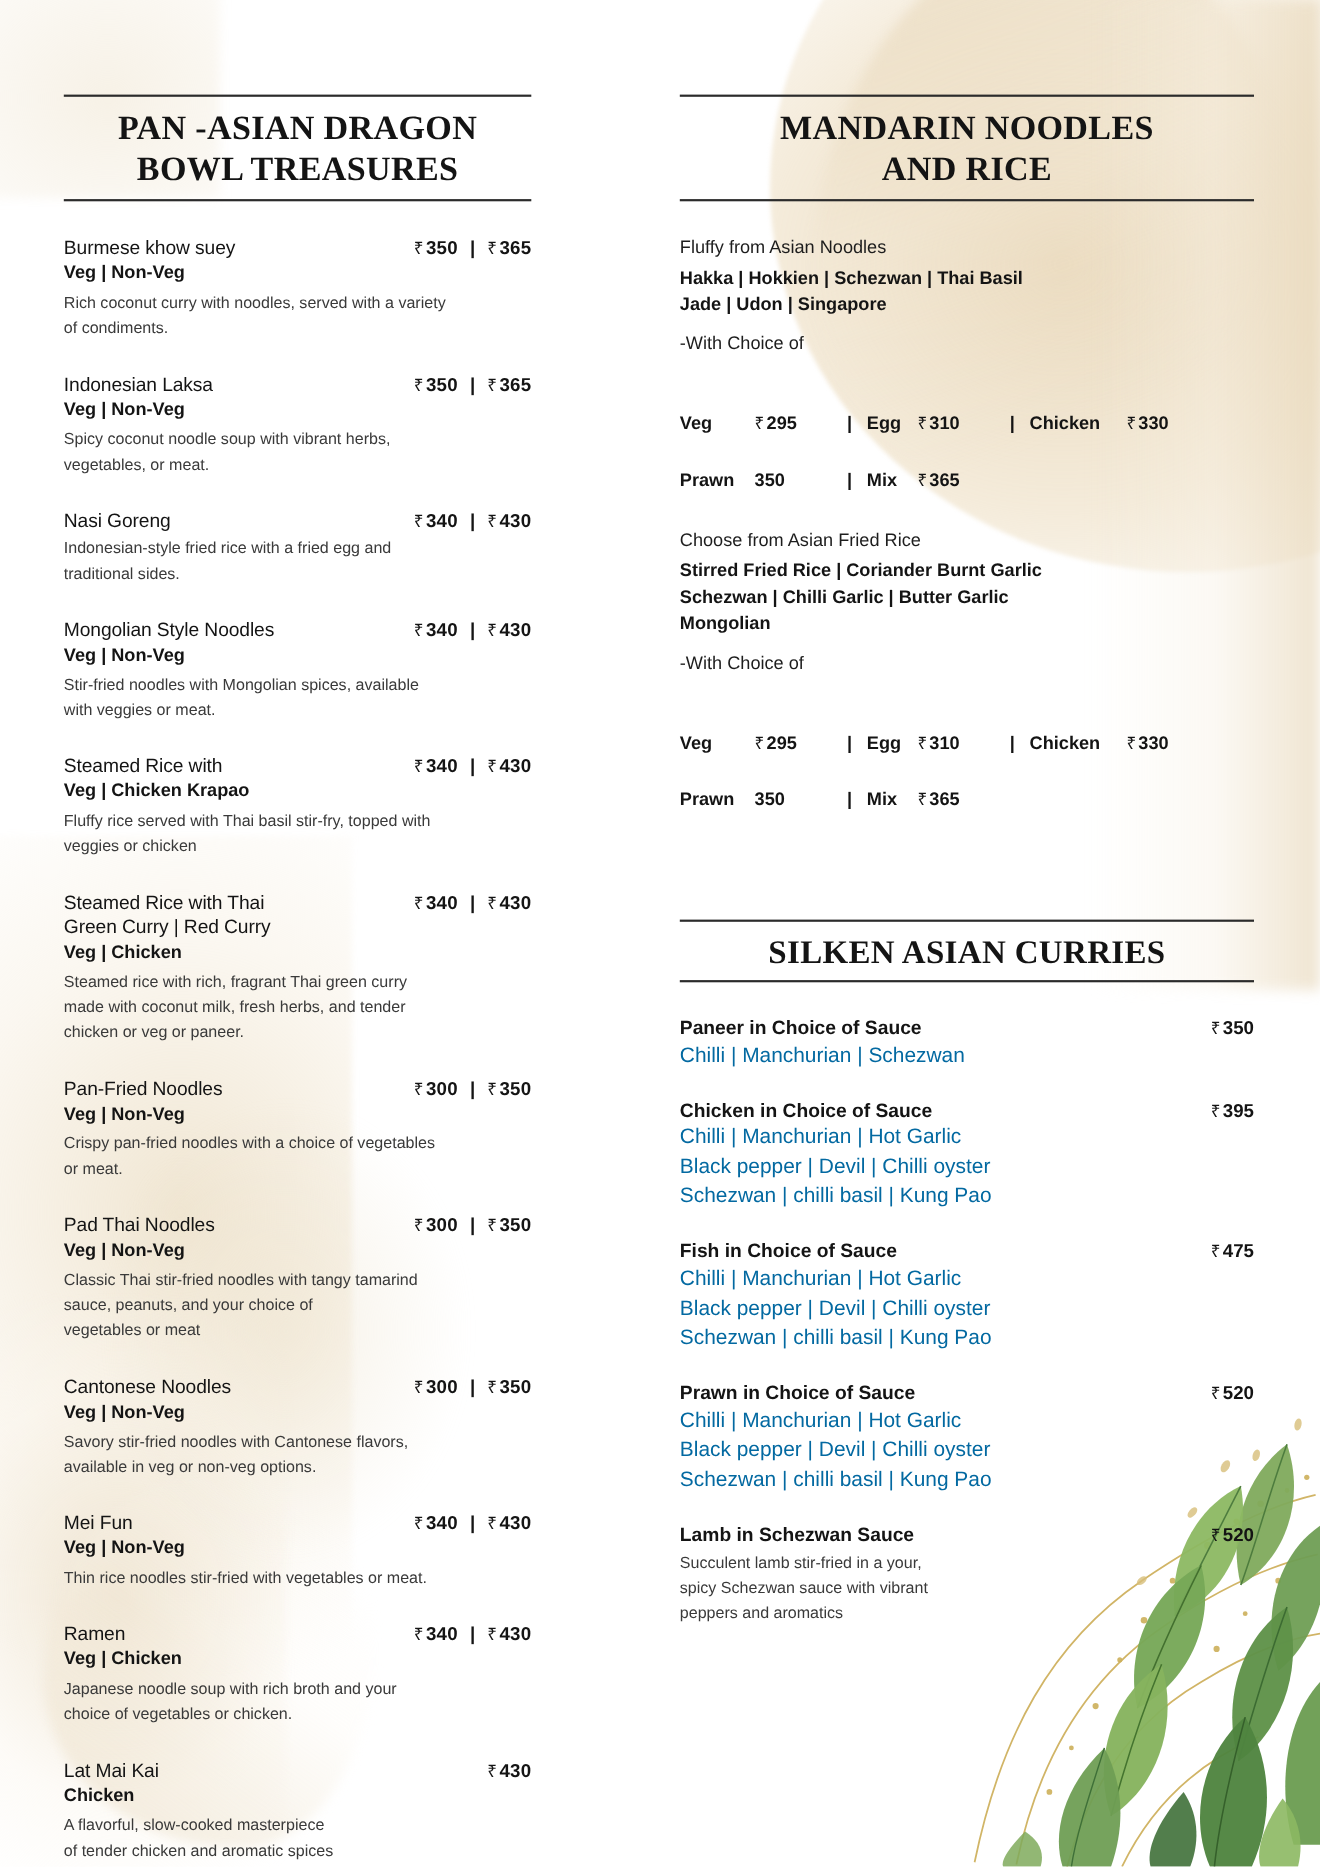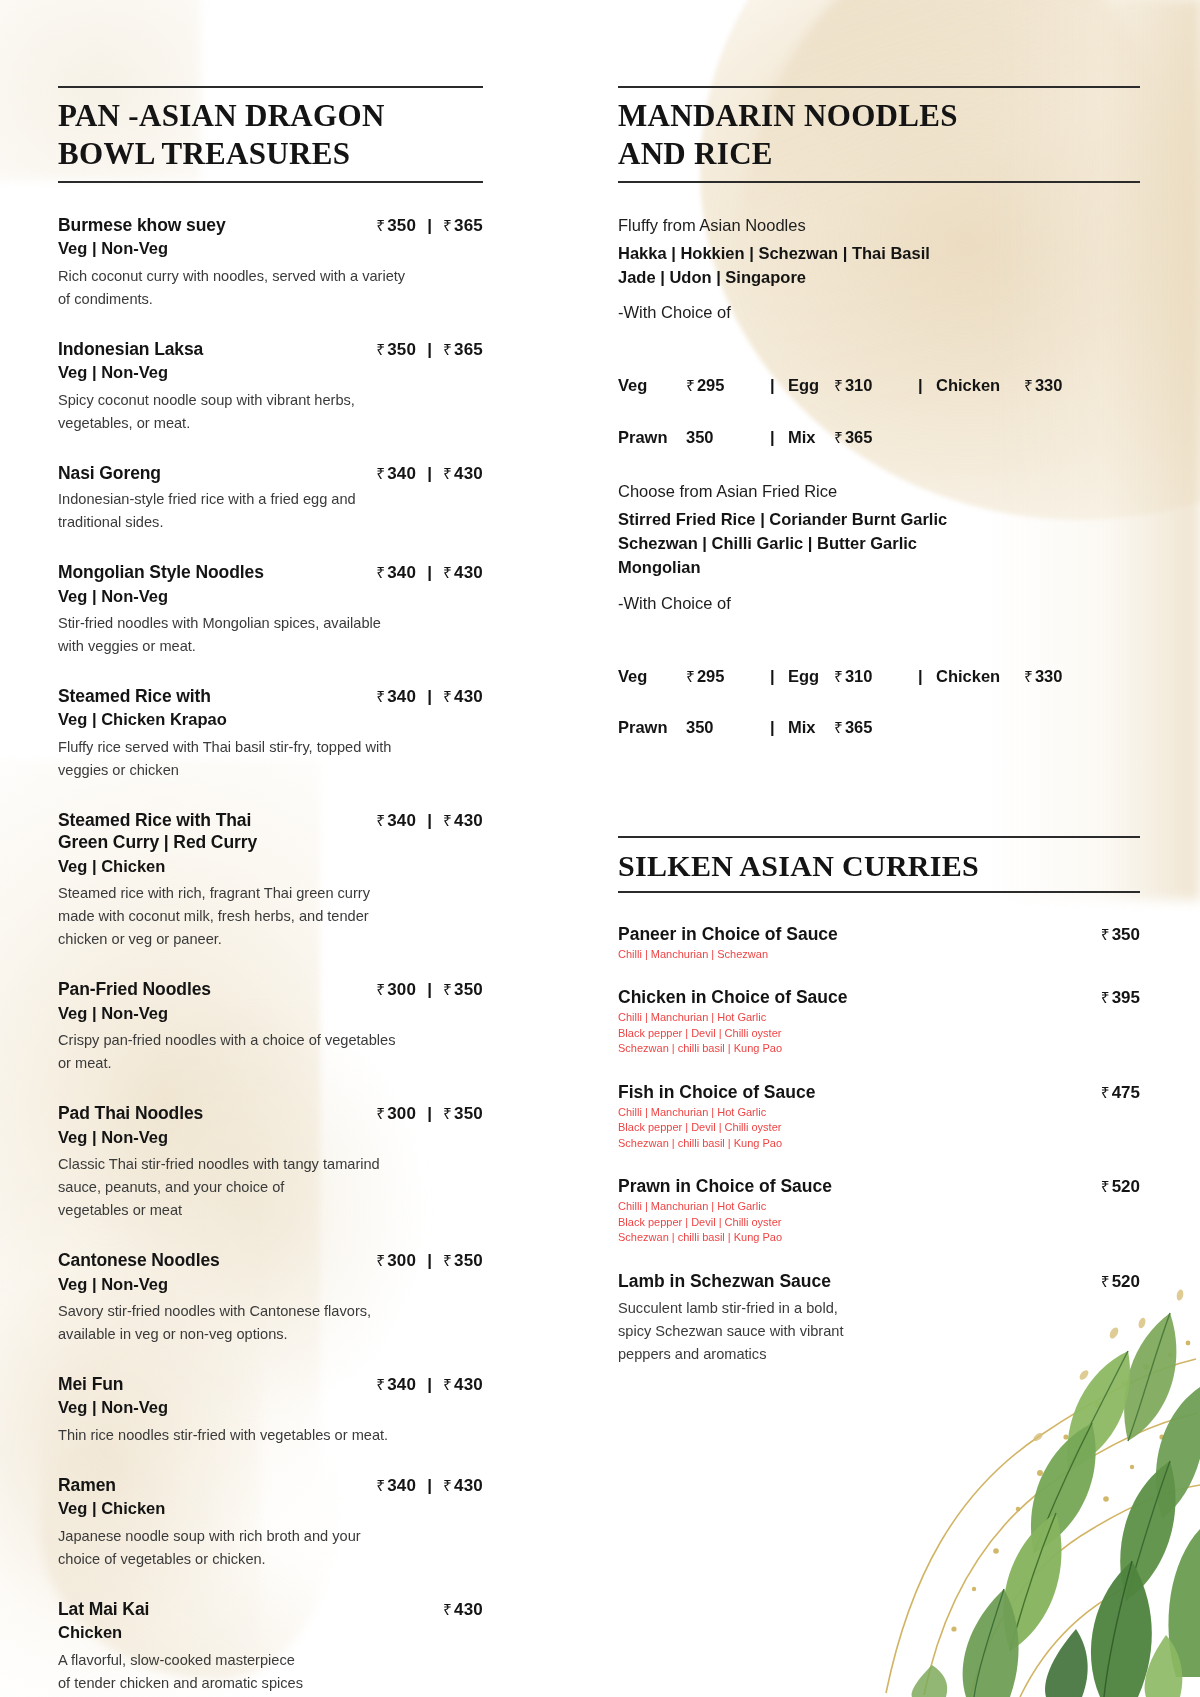--- a/index.html
+++ b/index.html
@@ -114,34 +114,35 @@
   }
   .section-head h2 {
     font-family: "Liberation Serif", serif;
     font-weight: 700;
     font-size: 31px;
     line-height: 1.24;
     letter-spacing: .3px;
     color: #141414;
     text-transform: uppercase;
     white-space: pre-line;
+    text-align: center;
   }
   .section-head.curries { margin-top: 96px; }
   .section-head.curries h2 { font-size: 30px; white-space: nowrap; }
 
   
   .item { margin-bottom: 26px; }
 
   .item-top {
     display: flex;
     align-items: baseline;
     gap: 10px;
   }
   .item-name {
-    font-weight: 700;
+    font-weight: 400;
     font-size: 17.5px;
     line-height: 1.28;
     letter-spacing: -.1px;
     color: #141414;
     flex: 1 1 auto;
     white-space: pre-line;
   }
   .price-group {
     flex: 0 0 auto;
     display: flex;
@@ -227,23 +228,23 @@
     color: #141414;
   }
   .curry-price {
     font-weight: 700;
     font-size: 17px;
     color: #141414;
     white-space: nowrap;
   }
   .curry-price .rs { font-weight: 500; font-size: 15.5px; margin-right: 2px; }
   .curry-sauces {
-    font-size: 11px;
+    font-size: 19px;
     line-height: 1.42;
-    color: #ef4444;
+    color: #0369a1;
     margin-top: 1px;
     white-space: pre-line;
   }
   .curry-desc {
     font-size: 14.6px;
     line-height: 1.58;
     color: #3a3a3a;
     margin-top: 4px;
     white-space: pre-line;
   }
@@ -594,19 +595,19 @@
           </div>
           <div class="curry-sauces">Chilli | Manchurian | Hot Garlic
 Black pepper | Devil | Chilli oyster
 Schezwan | chilli basil | Kung Pao</div>
         </div>
         <div class="curry-item">
           <div class="curry-top">
             <div class="curry-name">Lamb in Schezwan Sauce</div>
             <div class="curry-price"><span class="rs">₹</span>520</div>
           </div>
-          <div class="curry-desc">Succulent lamb stir-fried in a bold,
+          <div class="curry-desc">Succulent lamb stir-fried in a your,
 spicy Schezwan sauce with vibrant
 peppers and aromatics</div>
         </div>
       </div>
   </div>
 </div>
 
 </body></html>

